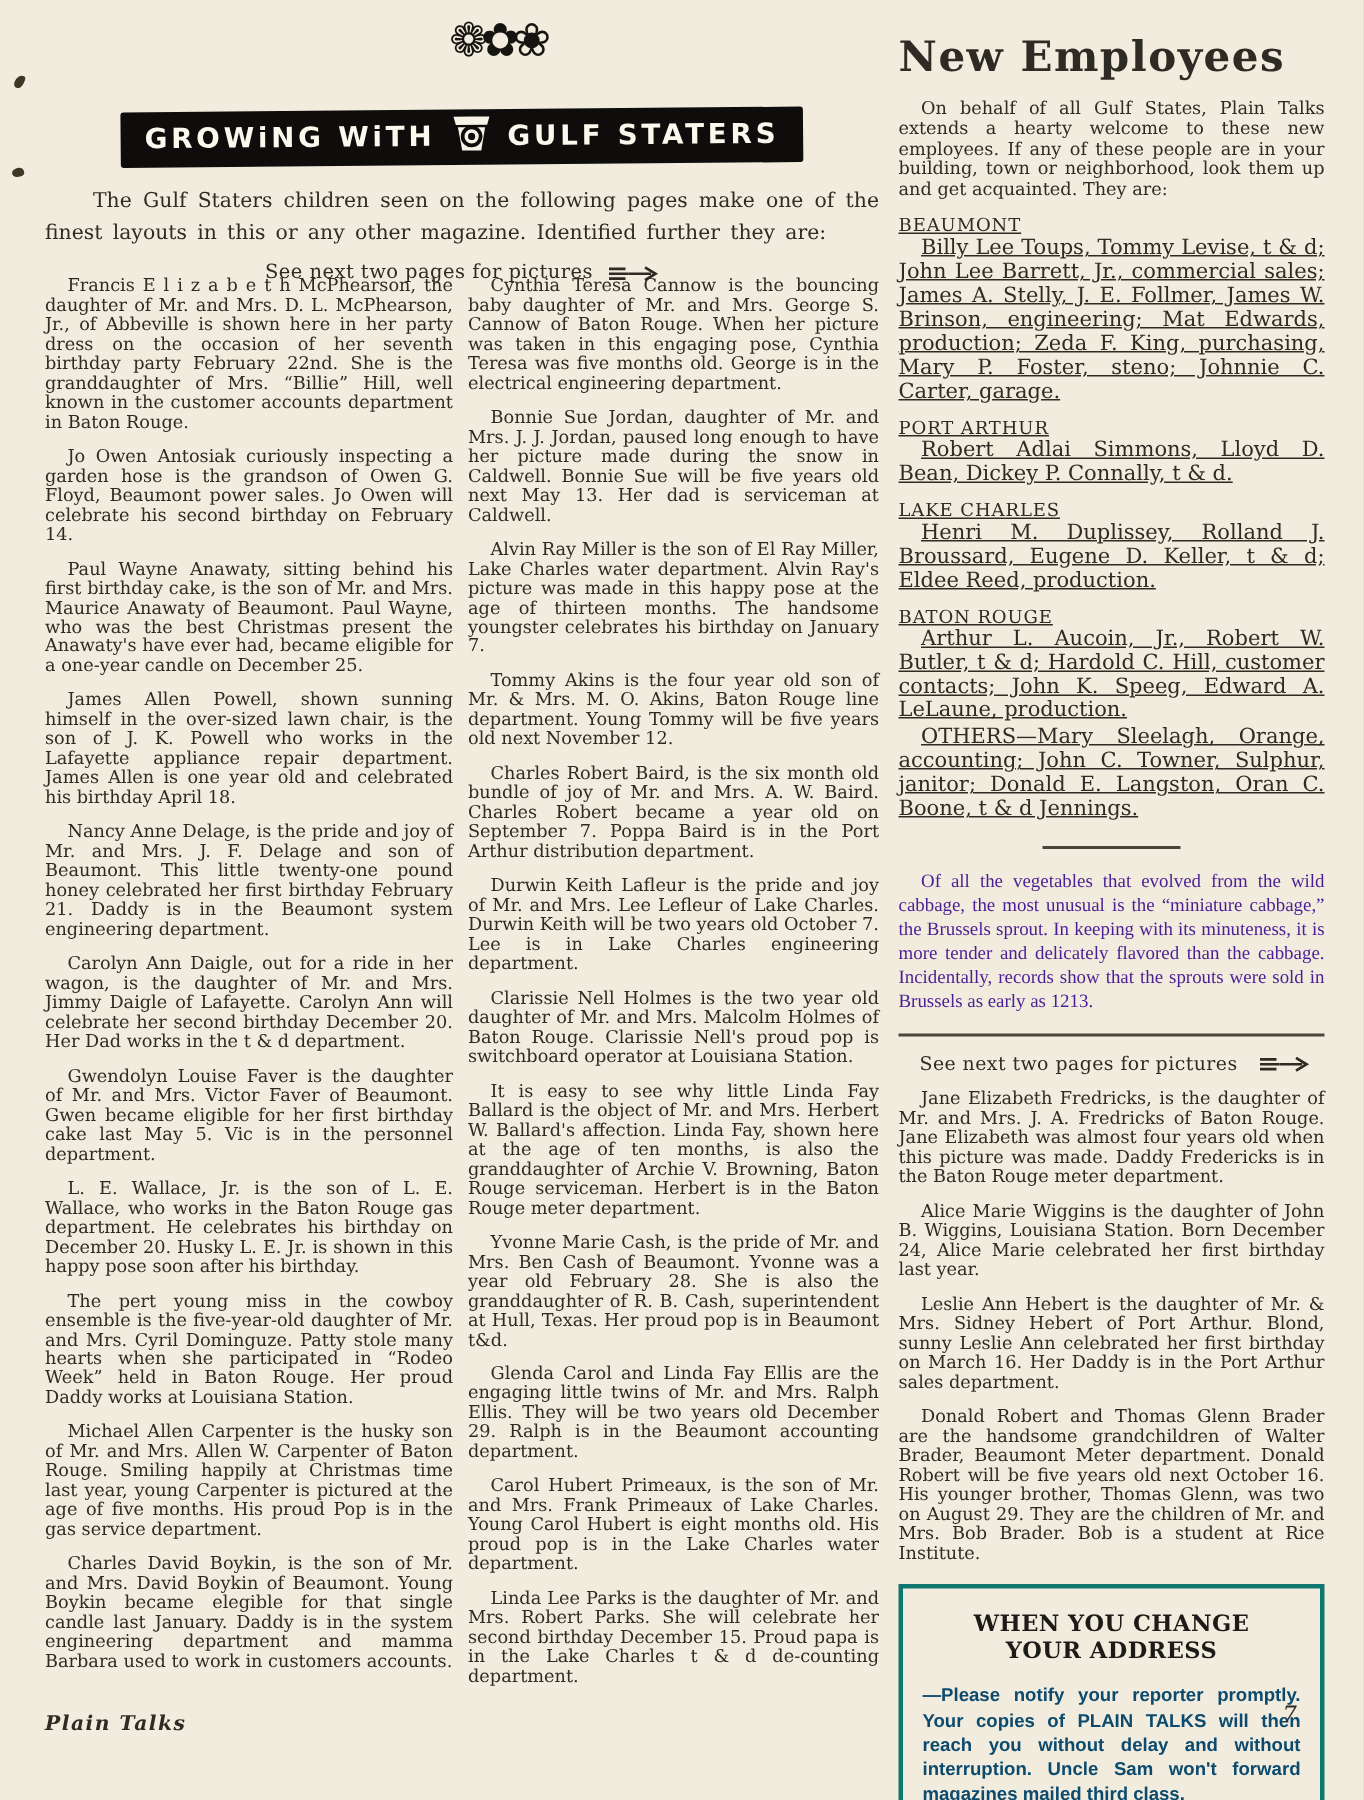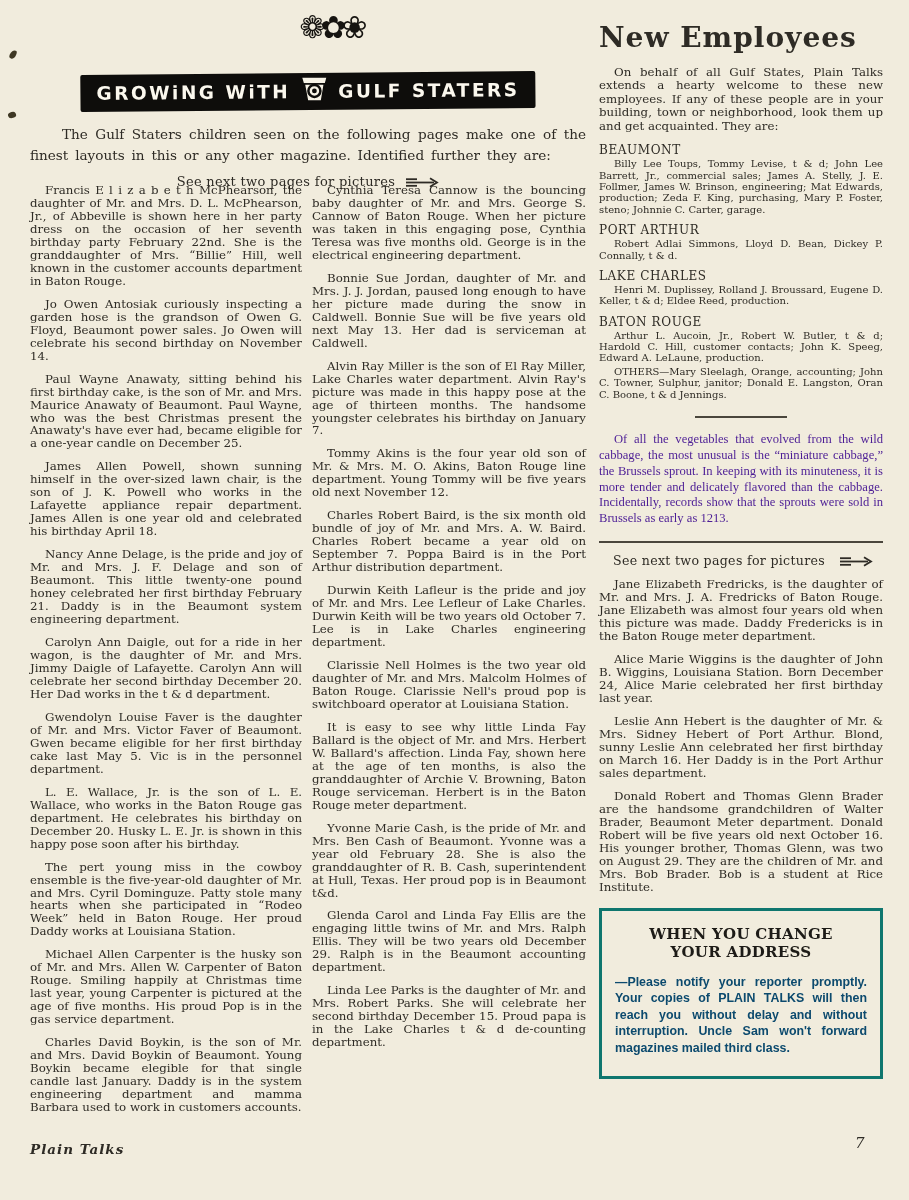--- a/index.html
+++ b/index.html
@@ -43,23 +43,23 @@
   .col2{left:312px;top:184px;width:274px;}
   .story{margin:0 0 10px;font-size:11.8px;line-height:1.1;text-indent:15px;}
 
   
   .col3{left:599px;top:24px;width:284px;}
   .ne-title{
     margin:0 0 14px;font-family:"DejaVu Serif",serif;font-weight:bold;
     font-size:28px;letter-spacing:1px;text-align:left;line-height:1;
   }
   .ne-intro{margin:0 0 10px;font-size:11.8px;line-height:1.14;text-indent:15px;}
-  .city{margin:0 0 8px;}
+  .city{margin:0 0 8px;text-decoration:underline;}
   .city-h{font-size:12px;font-weight:normal;letter-spacing:0.6px;margin:6px 0 1px;text-align:left;}
-  .city p{margin:0 0 2px;font-size:10px;line-height:1.14;text-indent:15px;}
+  .city p{margin:0 0 2px;font-size:14px;line-height:1.14;text-indent:15px;}
   .rule-short{width:92px;border-top:2px solid #4a463c;margin:16px auto 14px;}
   .rule-full{border-top:2px solid #4a463c;margin:14px 0 10px;}
   .filler{margin:0;font-family:"Liberation Serif",serif;font-size:12.6px;line-height:1.26;text-indent:15px;color:#4c1d95;}
   .see-line.narrow{font-size:12.6px;margin:2px 0 10px;justify-content:flex-start;padding-left:14px;gap:14px;}
   .address-box{border:3px solid #0f766e;padding:14px 13px 20px;margin-top:14px;}
   .address-box h3{
     margin:0 auto 12px;width:190px;text-align:center;
     font-family:"DejaVu Serif",serif;font-size:15px;line-height:1.25;letter-spacing:0.3px;color:#1d1b17;
   }
   .address-box p{
@@ -102,21 +102,21 @@
             <path d="M1 9.8 h11"></path>
           <path d="M14 6.5 h15"></path>
             <path d="M25 2.2 l7 4.3 -7 4.3"></path>
         </g>
       </svg>
     </div>
   </header>
 
   <section class="col col1">
     <p class="story">Francis E l i z a b e t h McPhearson, the daughter of Mr. and Mrs. D. L. McPhearson, Jr., of Abbeville is shown here in her party dress on the occasion of her seventh birthday party February 22nd. She is the granddaughter of Mrs. “Billie” Hill, well known in the customer accounts department in Baton Rouge.</p>
-    <p class="story">Jo Owen Antosiak curiously inspecting a garden hose is the grandson of Owen G. Floyd, Beaumont power sales. Jo Owen will celebrate his second birthday on November 14.</p>
+    <p class="story">Jo Owen Antosiak curiously inspecting a garden hose is the grandson of Owen G. Floyd, Beaumont power sales. Jo Owen will celebrate his second birthday on February 14.</p>
     <p class="story">Paul Wayne Anawaty, sitting behind his first birthday cake, is the son of Mr. and Mrs. Maurice Anawaty of Beaumont. Paul Wayne, who was the best Christmas present the Anawaty's have ever had, became eligible for a one-year candle on December 25.</p>
     <p class="story">James Allen Powell, shown sunning himself in the over-sized lawn chair, is the son of J. K. Powell who works in the Lafayette appliance repair department. James Allen is one year old and celebrated his birthday April 18.</p>
     <p class="story">Nancy Anne Delage, is the pride and joy of Mr. and Mrs. J. F. Delage and son of Beaumont. This little twenty-one pound honey celebrated her first birthday February 21. Daddy is in the Beaumont system engineering department.</p>
     <p class="story">Carolyn Ann Daigle, out for a ride in her wagon, is the daughter of Mr. and Mrs. Jimmy Daigle of Lafayette. Carolyn Ann will celebrate her second birthday December 20. Her Dad works in the t &amp; d department.</p>
     <p class="story">Gwendolyn Louise Faver is the daughter of Mr. and Mrs. Victor Faver of Beaumont. Gwen became eligible for her first birthday cake last May 5. Vic is in the personnel department.</p>
     <p class="story">L. E. Wallace, Jr. is the son of L. E. Wallace, who works in the Baton Rouge gas department. He celebrates his birthday on December 20. Husky L. E. Jr. is shown in this happy pose soon after his birthday.</p>
     <p class="story">The pert young miss in the cowboy ensemble is the five-year-old daughter of Mr. and Mrs. Cyril Dominguze. Patty stole many hearts when she participated in “Rodeo Week” held in Baton Rouge. Her proud Daddy works at Louisiana Station.</p>
     <p class="story">Michael Allen Carpenter is the husky son of Mr. and Mrs. Allen W. Carpenter of Baton Rouge. Smiling happily at Christmas time last year, young Carpenter is pictured at the age of five months. His proud Pop is in the gas service department.</p>
     <p class="story">Charles David Boykin, is the son of Mr. and Mrs. David Boykin of Beaumont. Young Boykin became elegible for that single candle last January. Daddy is in the system engineering department and mamma Barbara used to work in customers accounts.</p>
   </section>
@@ -125,20 +125,21 @@
     <p class="story">Cynthia Teresa Cannow is the bouncing baby daughter of Mr. and Mrs. George S. Cannow of Baton Rouge. When her picture was taken in this engaging pose, Cynthia Teresa was five months old. George is in the electrical engineering department.</p>
     <p class="story">Bonnie Sue Jordan, daughter of Mr. and Mrs. J. J. Jordan, paused long enough to have her picture made during the snow in Caldwell. Bonnie Sue will be five years old next May 13. Her dad is serviceman at Caldwell.</p>
     <p class="story">Alvin Ray Miller is the son of El Ray Miller, Lake Charles water department. Alvin Ray's picture was made in this happy pose at the age of thirteen months. The handsome youngster celebrates his birthday on January 7.</p>
     <p class="story">Tommy Akins is the four year old son of Mr. &amp; Mrs. M. O. Akins, Baton Rouge line department. Young Tommy will be five years old next November 12.</p>
     <p class="story">Charles Robert Baird, is the six month old bundle of joy of Mr. and Mrs. A. W. Baird. Charles Robert became a year old on September 7. Poppa Baird is in the Port Arthur distribution department.</p>
     <p class="story">Durwin Keith Lafleur is the pride and joy of Mr. and Mrs. Lee Lefleur of Lake Charles. Durwin Keith will be two years old October 7. Lee is in Lake Charles engineering department.</p>
     <p class="story">Clarissie Nell Holmes is the two year old daughter of Mr. and Mrs. Malcolm Holmes of Baton Rouge. Clarissie Nell's proud pop is switchboard operator at Louisiana Station.</p>
     <p class="story">It is easy to see why little Linda Fay Ballard is the object of Mr. and Mrs. Herbert W. Ballard's affection. Linda Fay, shown here at the age of ten months, is also the granddaughter of Archie V. Browning, Baton Rouge serviceman. Herbert is in the Baton Rouge meter department.</p>
     <p class="story">Yvonne Marie Cash, is the pride of Mr. and Mrs. Ben Cash of Beaumont. Yvonne was a year old February 28. She is also the granddaughter of R. B. Cash, superintendent at Hull, Texas. Her proud pop is in Beaumont t&amp;d.</p>
     <p class="story">Glenda Carol and Linda Fay Ellis are the engaging little twins of Mr. and Mrs. Ralph Ellis. They will be two years old December 29. Ralph is in the Beaumont accounting department.</p>
+    <p class="story">Carol Hubert Primeaux, is the son of Mr. and Mrs. Frank Primeaux of Lake Charles. Young Carol Hubert is eight months old. His proud pop is in the Lake Charles water department.</p>
     <p class="story">Linda Lee Parks is the daughter of Mr. and Mrs. Robert Parks. She will celebrate her second birthday December 15. Proud papa is in the Lake Charles t &amp; d de-counting department.</p>
   </section>
 
   <aside class="col col3">
     <h1 class="ne-title">New Employees</h1>
     <p class="ne-intro">On behalf of all Gulf States, Plain Talks extends a hearty welcome to these new employees. If any of these people are in your building, town or neighborhood, look them up and get acquainted. They are:</p>
 
     <div class="city">
       <div class="city-h">BEAUMONT</div>
       <p>Billy Lee Toups, Tommy Levise, t &amp; d; John Lee Barrett, Jr., commercial sales; James A. Stelly, J. E. Follmer, James W. Brinson, engineering; Mat Edwards, production; Zeda F. King, purchasing, Mary P. Foster, steno; Johnnie C. Carter, garage.</p>

